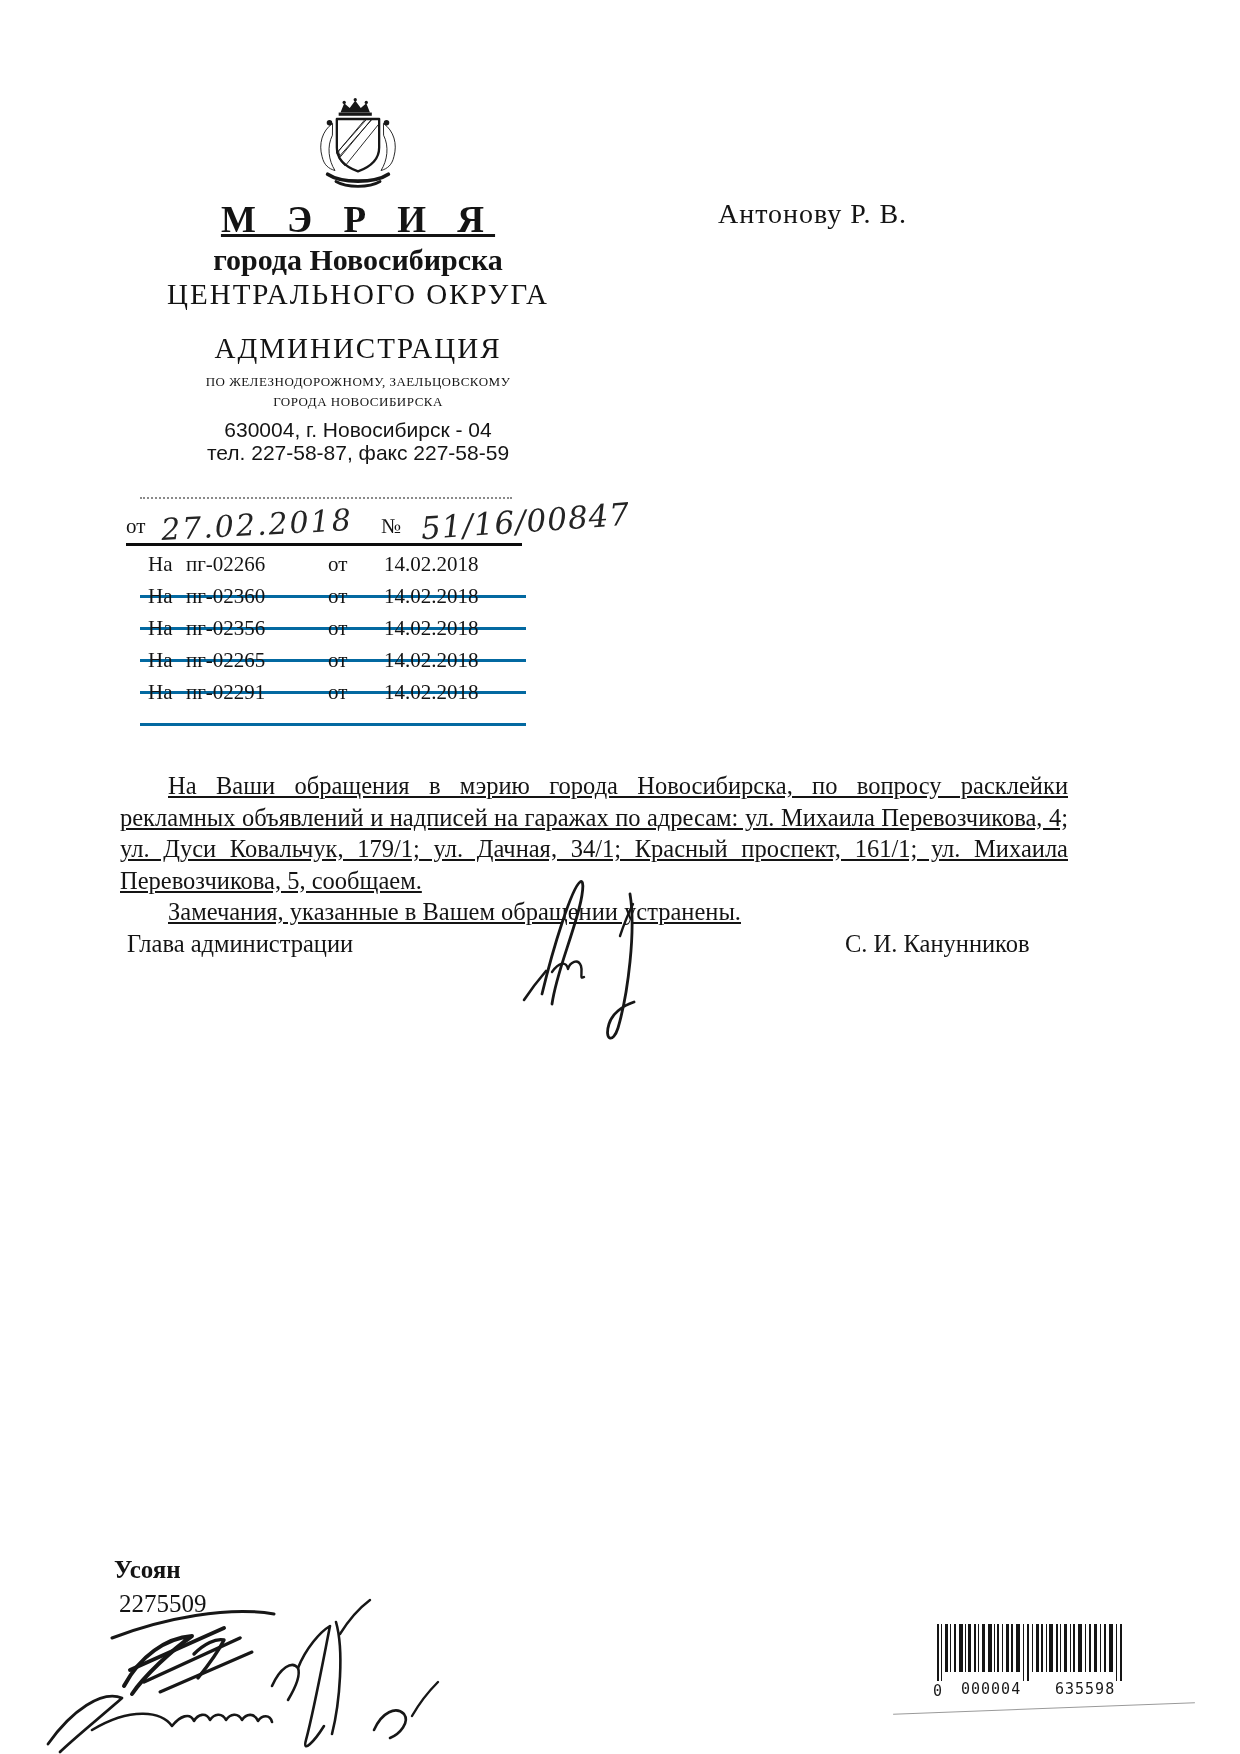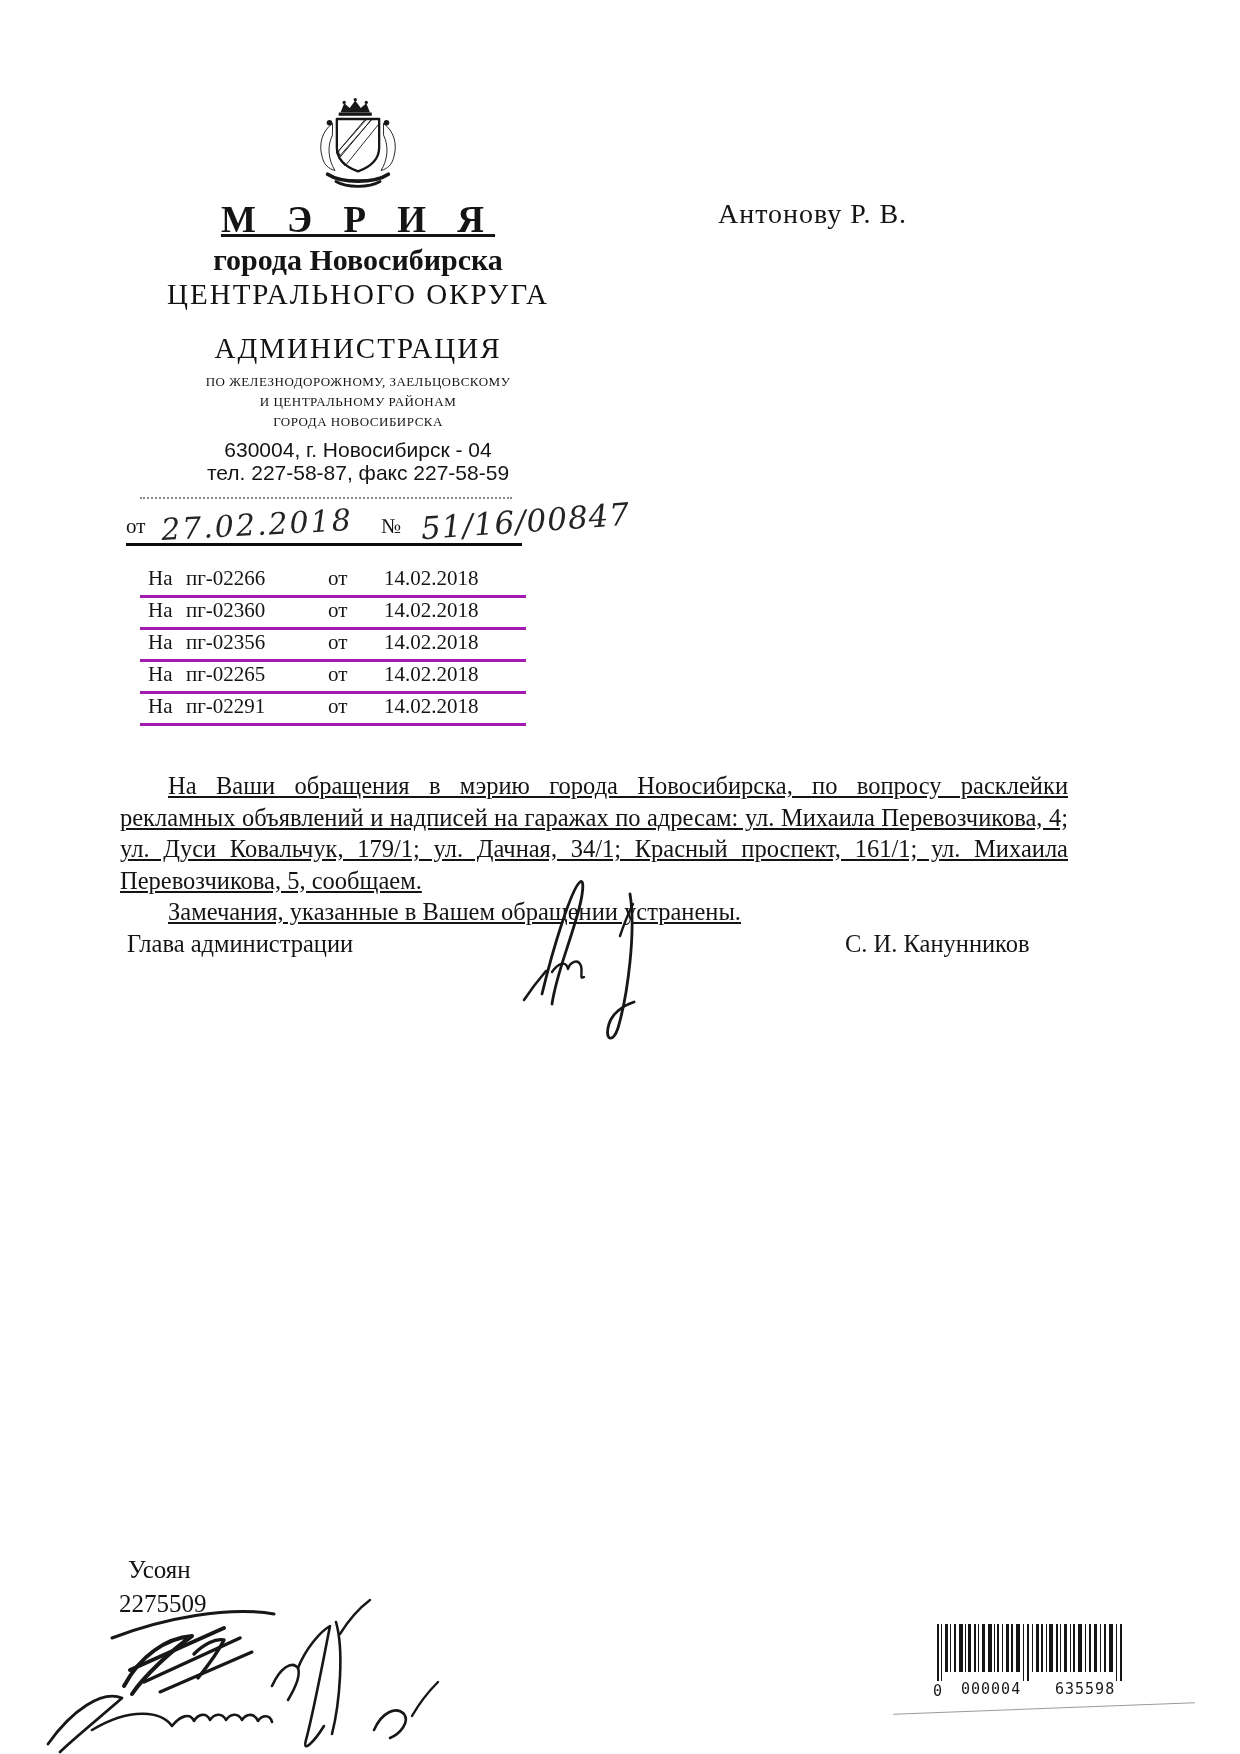--- a/index.html
+++ b/index.html
@@ -59,25 +59,25 @@
     font-style:italic;
     color:#242424;
     display:inline-block;
   }
   .hand.date{font-size:30px;letter-spacing:2px;transform:rotate(-3deg);margin-left:16px;}
   .hand.num{font-size:31px;letter-spacing:1px;transform:rotate(-4deg) translateY(-3px);margin-left:20px;}
   .outgoing .nosign{margin-left:28px;padding-bottom:3px;}
   
   .refs{position:absolute;left:140px;top:566px;width:386px;}
   .ref-row{
-    display:flex;align-items:flex-start;
+    display:flex;align-items:flex-end;
     height:32px;box-sizing:border-box;
-    border-bottom:3px solid #a21caf;
+    border-bottom:3px solid #0369a1;
     font-size:21px;
-    padding-left:8px;padding-bottom:2px;
+    padding-left:8px;padding-bottom:18px;
   }
   .ref-na{width:38px;}
   .ref-number{width:142px;}
   .ref-ot{width:56px;}
   
   .recipient-name{
     position:absolute;left:718px;top:198px;
     font-size:28px;letter-spacing:1px;
   }
   .recipient-email{
@@ -90,21 +90,21 @@
     font-size:24.5px;line-height:31.5px;
     text-align:justify;
     text-decoration:underline;
   }
   .body-text p{margin:0;text-indent:48px;}
   
   .sig-title{position:absolute;left:127px;top:930px;font-size:24.5px;}
   .sig-name{position:absolute;left:845px;top:930px;font-size:24.5px;}
   .sig-main{position:absolute;left:512px;top:872px;width:170px;height:170px;}
   
-  .executor-name{position:absolute;left:128px;top:1556px;font-size:25px;}
+  .executor-name{position:absolute;left:114px;top:1556px;font-size:25px;font-weight:bold;}
   .executor-phone{position:absolute;left:119px;top:1590px;font-size:25px;}
   .sig-cluster{position:absolute;left:44px;top:1594px;width:430px;height:160px;}
   
   .barcode{position:absolute;left:931px;top:1624px;width:204px;height:76px;}
   .barcode svg{position:absolute;left:0;top:0;}
   .barcode .digits{
     position:absolute;top:56px;left:0;width:204px;height:18px;
     font-family:"DejaVu Sans Mono", monospace;
     font-size:15px;color:#1a1a1a;
   }
@@ -144,21 +144,20 @@
 
         <path d="M17,85 C32,95 68,95 83,85" stroke-width="4"></path>
         <path d="M26,93 C38,100 62,100 74,93" stroke-width="3"></path>
       </svg>
     </span>
     <div class="org-name">М Э Р И Я</div>
     <div class="org-city">города Новосибирска</div>
     <div class="admin-big">ЦЕНТРАЛЬНОГО ОКРУГА</div>
     <div class="admin-big first">АДМИНИСТРАЦИЯ</div>
     <div class="admin-small first">ПО ЖЕЛЕЗНОДОРОЖНОМУ, ЗАЕЛЬЦОВСКОМУ</div>
-    <div class="admin-small">И ЦЕНТРАЛЬНОМУ РАЙОНАМ</div>
     <div class="admin-small">ГОРОДА НОВОСИБИРСКА</div>
     <div class="addr first">630004, г. Новосибирск - 04</div>
     <div class="addr">тел. 227-58-87, факс 227-58-59</div>
   </div>
 
   <div class="recipient-name">Антонову Р. В.</div>
 
   <div class="dotted-rule"></div>
   <div class="outgoing">
     <span class="lbl">от</span>

